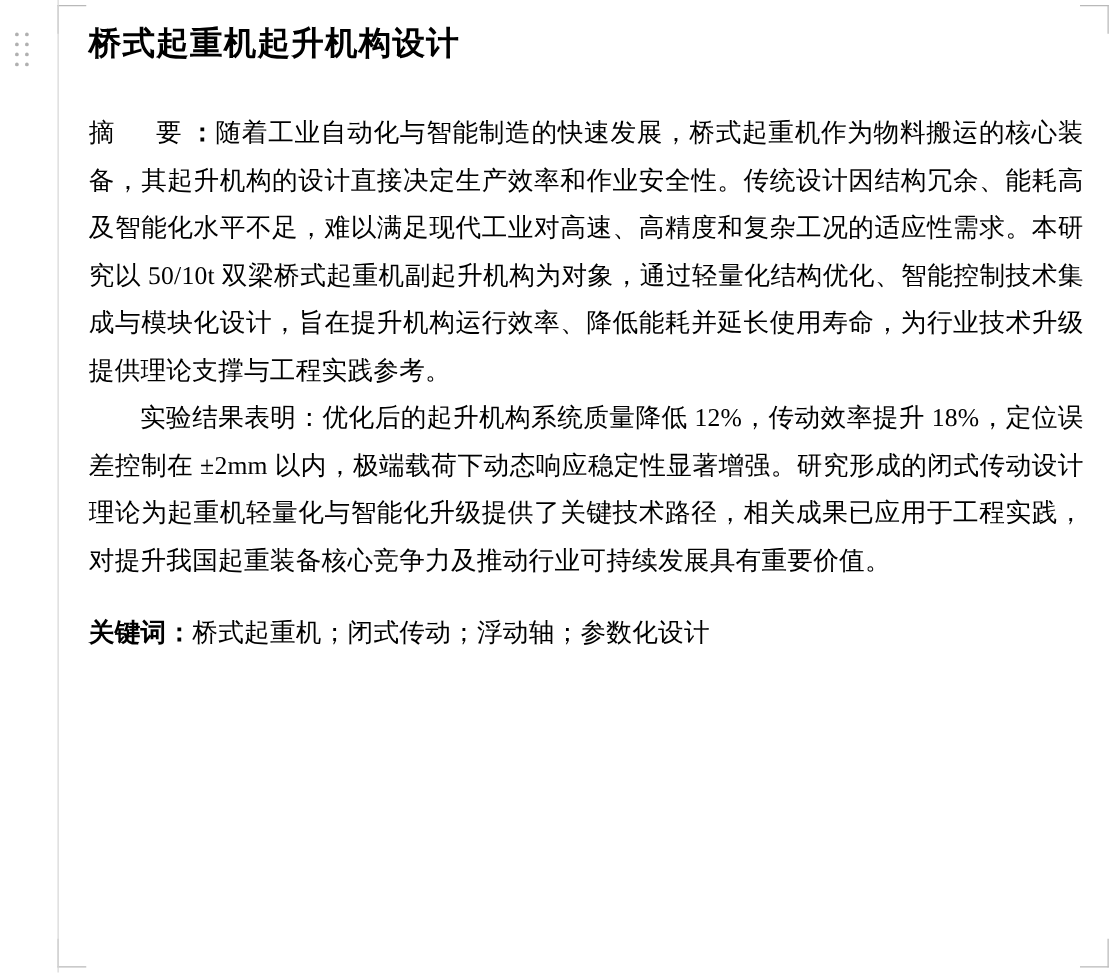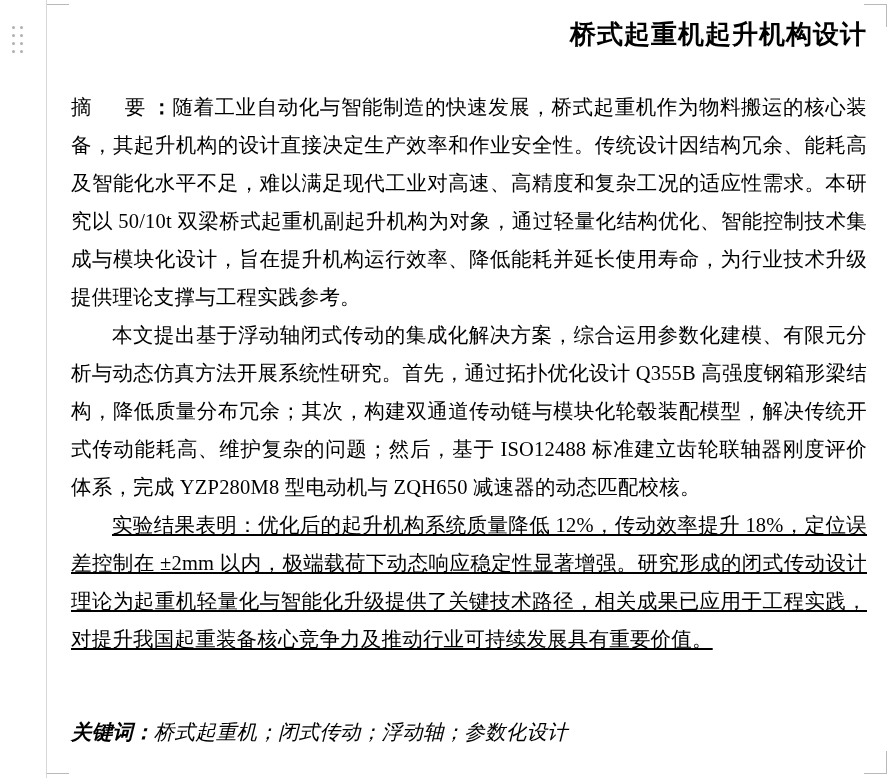--- a/index.html
+++ b/index.html
@@ -72,21 +72,21 @@
     top: 0;
     left: 47px;
     width: 844px;
     height: 778px;
     box-sizing: border-box;
     padding: 0 24px;
   }
 
   .doc-title {
     margin: 14px 0 0 0;
-    text-align: right;
+    text-align: left;
     font-family: "Liberation Sans", "DejaVu Sans", sans-serif;
     font-weight: bold;
     font-size: 26px;
     letter-spacing: 1px;
     line-height: 40px;
     color: #000;
   }
 
   .abstract-block {
     margin-top: 34px;
@@ -109,22 +109,21 @@
   }
   .lead {
     font-weight: normal;
     letter-spacing: 6px;
   }
   .lead-colon {
     font-weight: bold;
     letter-spacing: 0;
   }
   .kw-block {
-    margin-top: 55px;
-    font-style: italic;
+    margin-top: 20px;
   }
   .kw-label {
     font-weight: bold;
   }
 </style>
 </head>
 <body>
 
 <div class="page">
 
@@ -147,21 +146,20 @@
   </div>
 
   <div class="content">
 
     <h1 class="doc-title">桥式起重机起升机构设计</h1>
 
     <div class="abstract-block">
       <p class="para"><span class="lead">摘　要</span><span class="lead-colon">：</span><span>随着工业自动化与智能制造的快速发展，桥式起重机作为物料搬运的核心装备，其起升机构的设计直接决定生产效率和作业安全性。传统设计因结构冗余、能耗高及智能化水平不足，难以满足现代工业对高速、高精度和复杂工况的适应性需求。本研究以 50/10t 双梁桥式起重机副起升机构为对象，通过轻量化结构优化、智能控制技术集成与模块化设计，旨在提升机构运行效率、降低能耗并延长使用寿命，为行业技术升级提供理论支撑与工程实践参考。</span></p>
     </div>
 
-    <p class="para indent">本文提出基于浮动轴闭式传动的集成化解决方案，综合运用参数化建模、有限元分析与动态仿真方法开展系统性研究。首先，通过拓扑优化设计 Q355B 高强度钢箱形梁结构，降低质量分布冗余；其次，构建双通道传动链与模块化轮毂装配模型，解决传统开式传动能耗高、维护复杂的问题；然后，基于 ISO12488 标准建立齿轮联轴器刚度评价体系，完成 YZP280M8 型电动机与 ZQH650 减速器的动态匹配校核。</p>
 
     <p class="para indent">实验结果表明：优化后的起升机构系统质量降低 12%，传动效率提升 18%，定位误差控制在 ±2mm 以内，极端载荷下动态响应稳定性显著增强。研究形成的闭式传动设计理论为起重机轻量化与智能化升级提供了关键技术路径，相关成果已应用于工程实践，对提升我国起重装备核心竞争力及推动行业可持续发展具有重要价值。</p>
 
     <div class="kw-block">
       <p class="para"><span class="kw-label">关键词</span><span class="kw-label">：</span><span>桥式起重机；闭式传动；浮动轴；参数化设计</span></p>
     </div>
 
   </div>
 </div>
 

